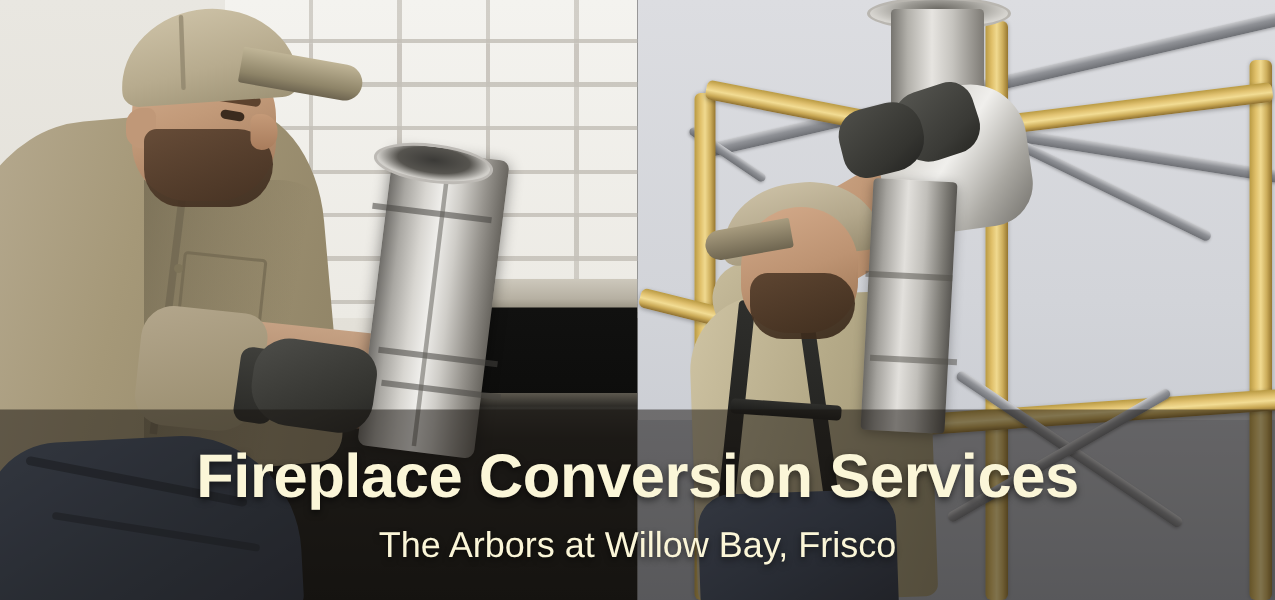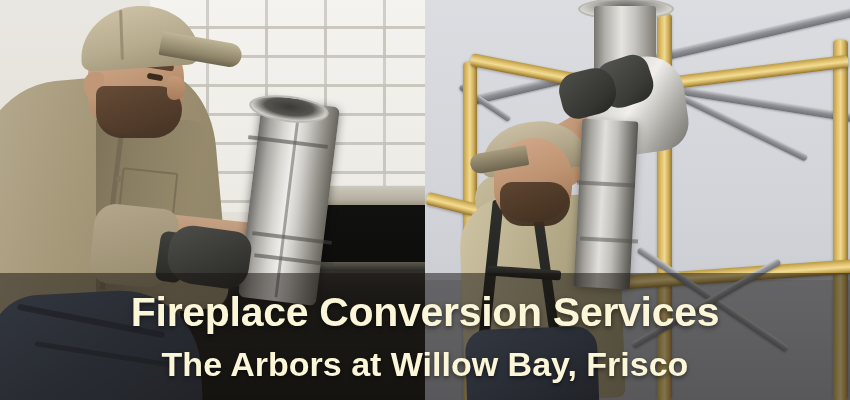--- a/index.html
+++ b/index.html
@@ -433,22 +433,22 @@
   .title {
     margin: 0;
     font-size: 41px;
     font-weight: bold;
     letter-spacing: -0.3px;
     line-height: 1.08;
     text-shadow: 0 2px 5px rgba(0,0,0,.55);
   }
   .subtitle {
     margin: 12px 0 0 0;
-    font-size: 34px;
-    font-weight: bold;
+    font-size: 24px;
+    font-weight: normal;
     line-height: 1.1;
     text-shadow: 0 2px 4px rgba(0,0,0,.5);
   }
 </style>
 </head>
 <body>
 
 <div class="banner">
 
   <div class="pane pane-left">

